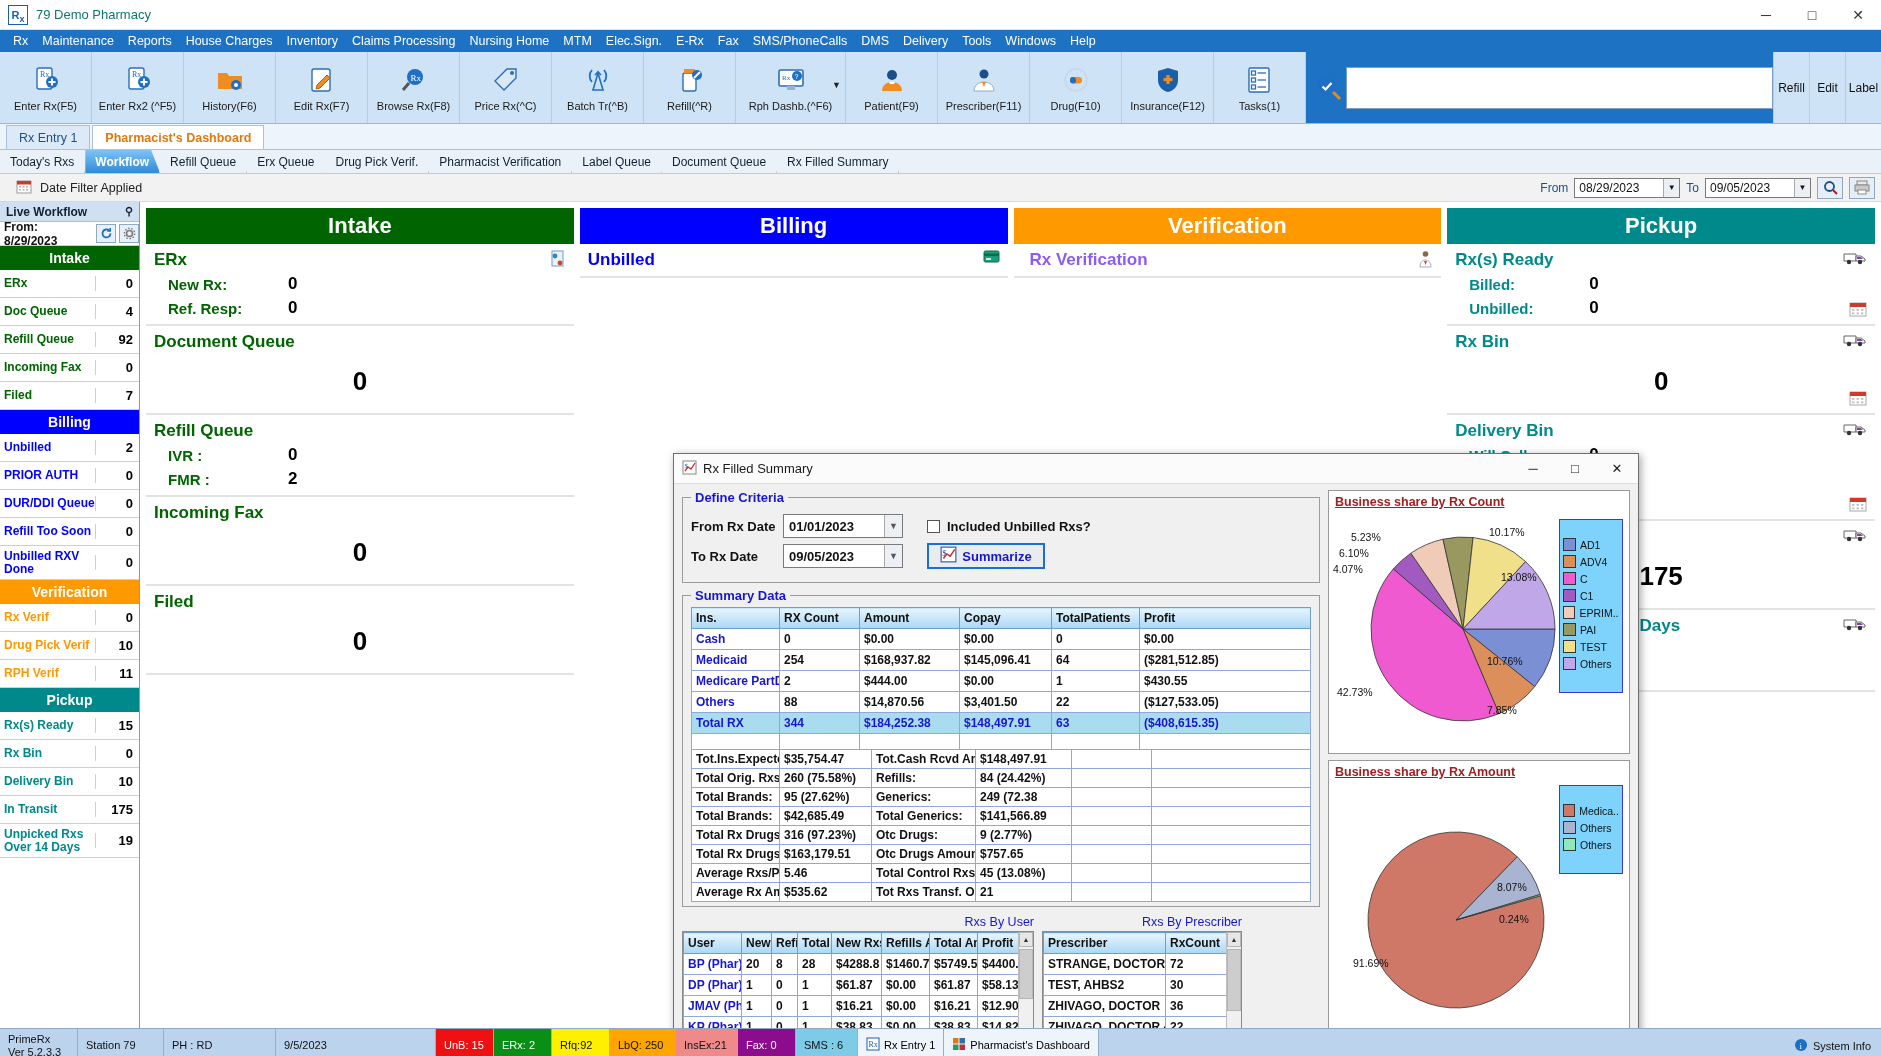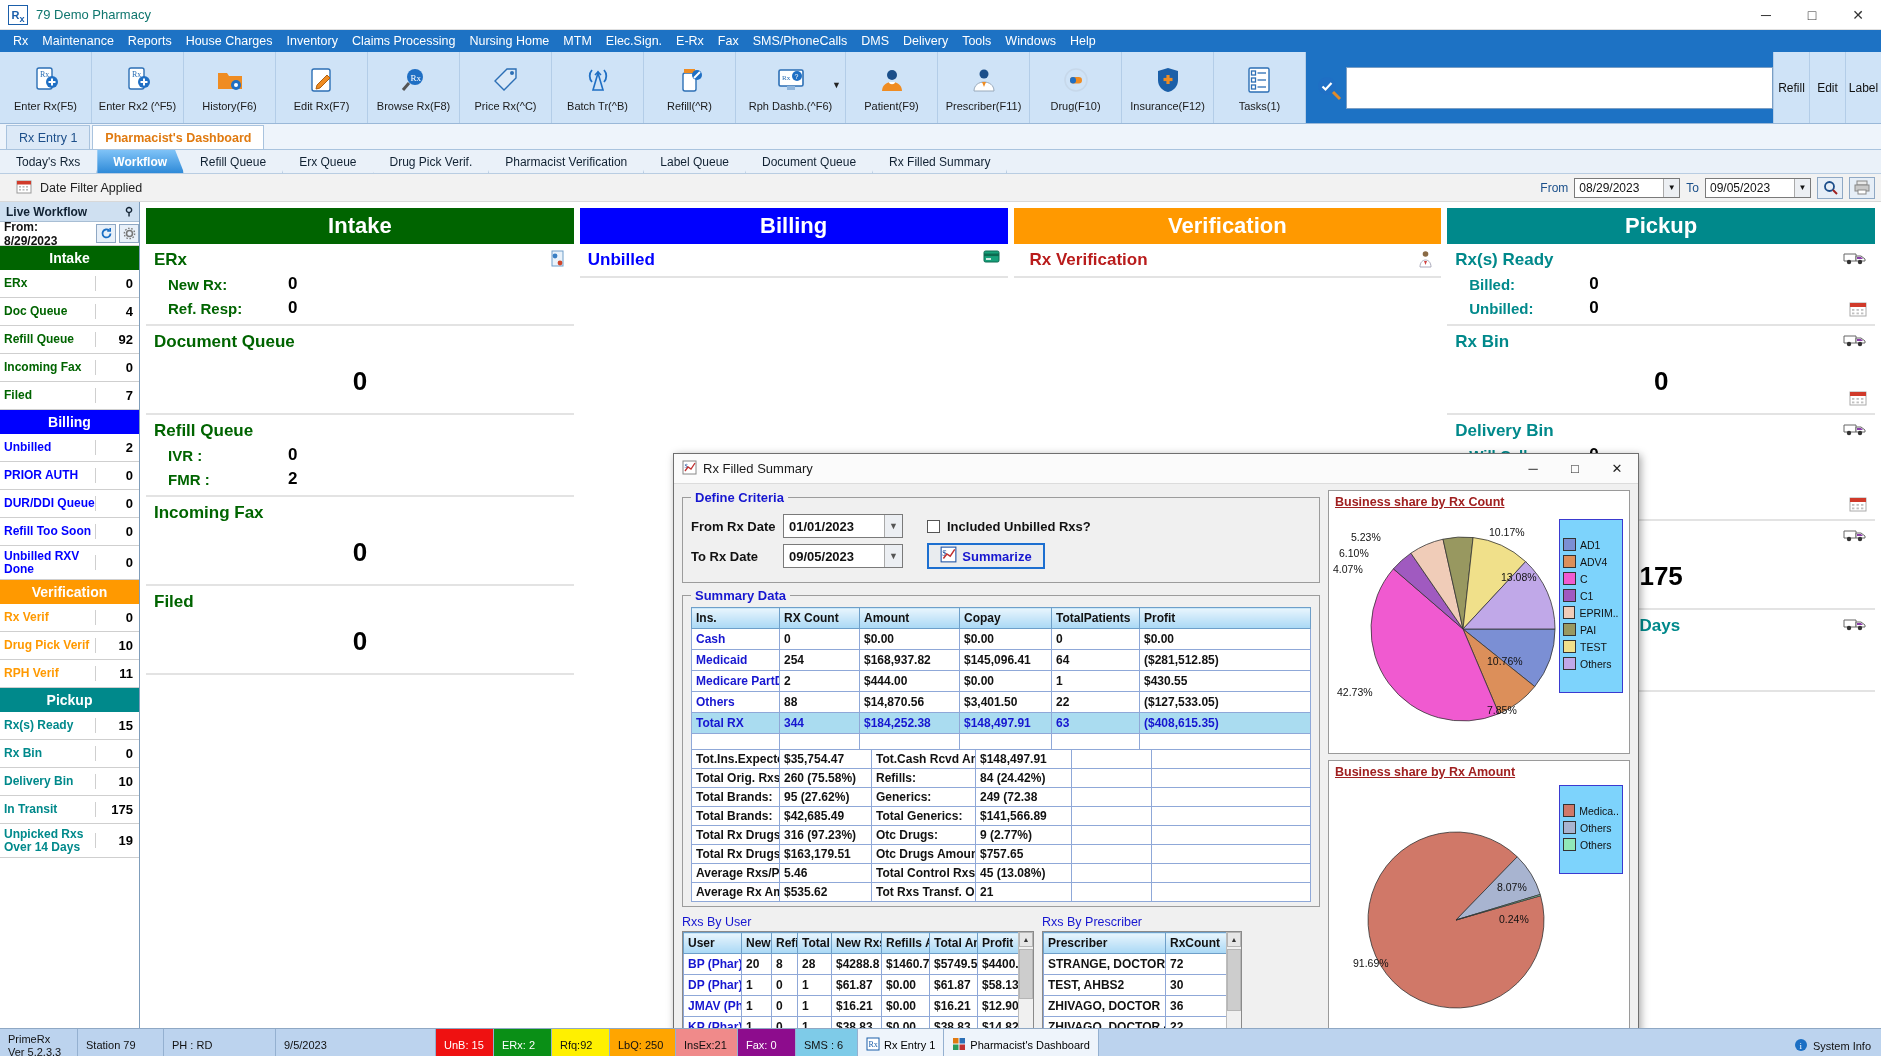--- a/index.html
+++ b/index.html
@@ -78,21 +78,21 @@
   }
   .doc-tab.active { background: #ffffff; color: #e07a10; font-weight: bold; }
   #doctabs .tab-close { margin-left: auto; margin-right: 8px; color: #444; font-size: 14px; }
 
   
   #subtabs {
     height: 24px; background: #eaf1f9; display: flex; align-items: stretch;
     border-bottom: 1px solid #b9cde2;
   }
   .sub-tab {
-    padding: 0 16px; display: flex; align-items: center; font-size: 12px;
+    padding: 0 10px; display: flex; align-items: center; font-size: 12px;
     color: #123; border-right: 1px solid #b9cde2;
     clip-path: polygon(0 0, calc(100% - 9px) 0, 100% 100%, 0 100%);
     background: #eaf1f9;
   }
   .sub-tab.active {
     background: linear-gradient(#7fc3f7, #2f8ad8);
     color: #ffffff; font-weight: bold;
   }
 
   
@@ -207,21 +207,21 @@
     white-space: nowrap; overflow: hidden; background: #fff; font-weight: bold;
   }
   table.grid td.k { color: #1616d0; }
   table.grid tr.total td { background: #aadcf0; color: #1616d0; }
   table.grid tr.blank td { height: 16px; }
 
   table.stats { border-collapse: collapse; width: 100%; table-layout: fixed; }
   table.stats td { border: 1px solid #8fa8d8; font-size: 12px; padding: 2px 4px;
     font-weight: bold; color: #111; background:#fff; white-space: nowrap; overflow: hidden;}
 
-  .sub-lbl { font-size: 12.5px; color: #1616d0; margin: 3px 0 2px 0; }
+  .sub-lbl { font-size: 12.5px; color: #1616d0; margin: 3px 0 2px 0; text-align: right; }
   .gridbox { border: 1px solid #8a8a8a; background: #fff; position: relative; overflow: hidden; }
   .vscroll { position: absolute; right: 0; top: 0; width: 15px; height: 100%;
     background: #f0f0f0; border-left: 1px solid #bdbdbd; display:flex; flex-direction:column; }
   .vscroll .arw { height: 15px; background: #e6e6e6; border: 1px solid #b5b5b5;
     display:flex; align-items:center; justify-content:center; font-size: 7px; color:#333;}
   .vscroll .thumb { height: 50px; background: #cdcdcd; border: 1px solid #b5b5b5; margin-top:2px;}
 
   .chartbox { border: 1px solid #9a9a9a; background: #fff; flex: 1; position: relative; padding: 4px 6px; }
   .chart-title { font-size: 12.5px; font-weight: bold; color: #a02020;
     text-decoration: underline; }
@@ -667,21 +667,21 @@
             <span class="card-ico"><svg width="17" height="14" viewBox="0 0 17 14">
                 <rect x="1" y="1" width="15" height="11" rx="1.5" fill="#17a07a" stroke="#0c6a50"></rect>
                 <rect x="1" y="3.5" width="15" height="2.6" fill="#0c6a50"></rect>
                 <rect x="3" y="8" width="5" height="2" fill="#cfe8df"></rect>
               </svg></span>
           </div>
         </div>
         <div class="col">
           <div class="col-hdr" style="background: rgb(255, 153, 0);">Verification</div>
           <div class="card">
-            <div class="card-title" style="color: #b91c1c; padding-left: 8px;">Rx Verification</div>
+            <div class="card-title" style="color: #8b5cf6; padding-left: 8px;">Rx Verification</div>
             <span class="card-ico"><svg width="15" height="18" viewBox="0 0 15 18">
                 <circle cx="7.5" cy="4" r="2.8" fill="#8a6a45"></circle>
                 <path d="M2 17c0-5 3-7 5.5-7S13 12 13 17z" fill="#fff" stroke="#aab"></path>
                 <path d="M6 11l1.5 4L9 11" fill="#d04040"></path>
               </svg></span>
           </div>
         </div>
         <div class="col">
           <div class="col-hdr" style="background: rgb(0, 137, 139);">Pickup</div>
           <div class="card">

